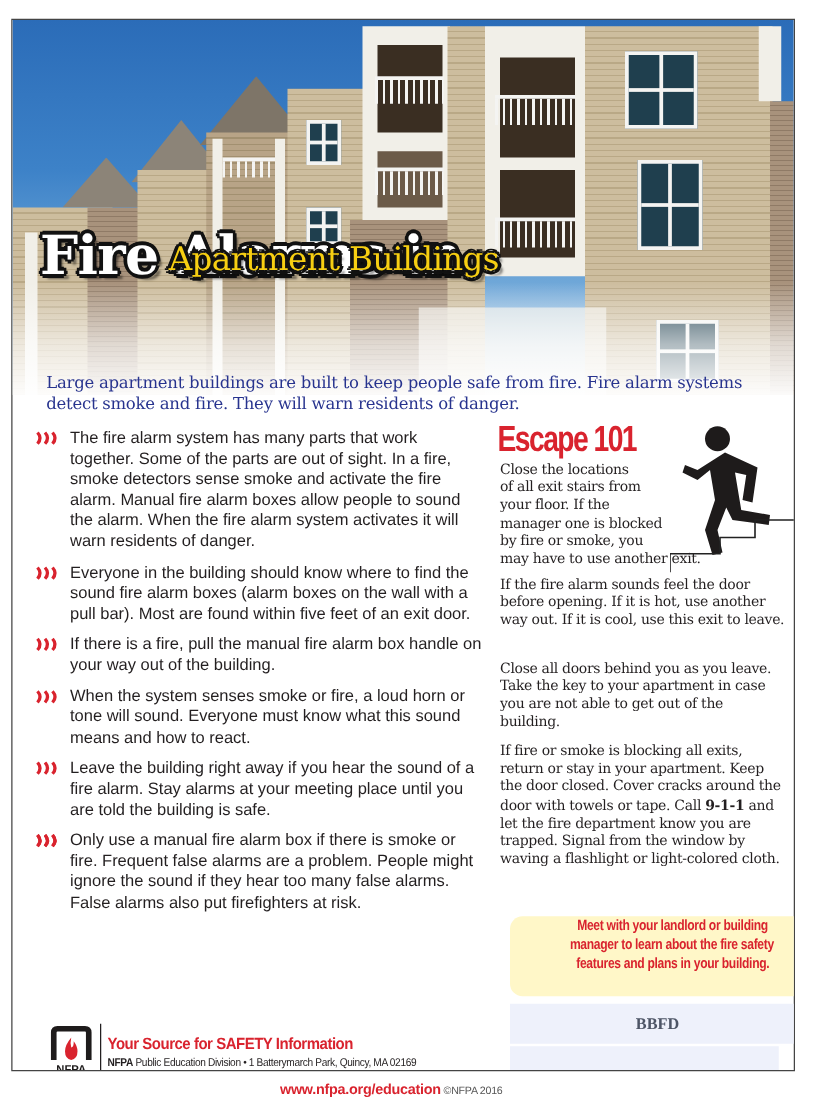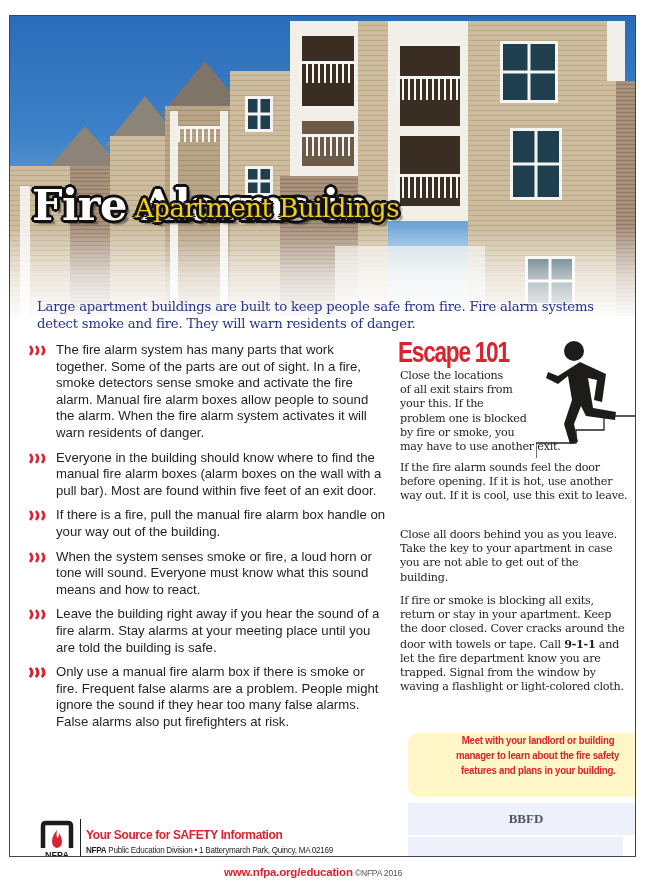--- a/index.html
+++ b/index.html
@@ -161,21 +161,21 @@
     <div class="bullet">
       <svg class="chev" viewBox="0 0 22 11">
           <path d="M2 1 Q6 5.5 2 10 M8 1 Q12 5.5 8 10 M14 1 Q18 5.5 14 10" stroke="#d9232e" stroke-width="2.6" fill="none"></path>
         </svg>
       <span>The fire alarm system has many parts that work together. Some of the parts are out of sight. In a fire, smoke detectors sense smoke and activate the fire alarm. Manual fire alarm boxes allow people to sound the alarm. When the fire alarm system activates it will warn residents of danger.</span>
     </div>
     <div class="bullet">
       <svg class="chev" viewBox="0 0 22 11">
           <path d="M2 1 Q6 5.5 2 10 M8 1 Q12 5.5 8 10 M14 1 Q18 5.5 14 10" stroke="#d9232e" stroke-width="2.6" fill="none"></path>
         </svg>
-      <span>Everyone in the building should know where to find the manual fire alarm boxes (alarm boxes on the wall with a pull bar). Most are found within five feet of an exit door.</span>
+      <span>Everyone in the building should know where to find the sound fire alarm boxes (alarm boxes on the wall with a pull bar). Most are found within five feet of an exit door.</span>
     </div>
     <div class="bullet">
       <svg class="chev" viewBox="0 0 22 11">
           <path d="M2 1 Q6 5.5 2 10 M8 1 Q12 5.5 8 10 M14 1 Q18 5.5 14 10" stroke="#d9232e" stroke-width="2.6" fill="none"></path>
         </svg>
       <span>If there is a fire, pull the manual fire alarm box handle on your way out of the building.</span>
     </div>
     <div class="bullet">
       <svg class="chev" viewBox="0 0 22 11">
           <path d="M2 1 Q6 5.5 2 10 M8 1 Q12 5.5 8 10 M14 1 Q18 5.5 14 10" stroke="#d9232e" stroke-width="2.6" fill="none"></path>
@@ -205,22 +205,22 @@
 
   <svg class="escape-figure" viewBox="0 0 110 120">
     <circle cx="38" cy="13" r="10" fill="#1e1b1b"></circle>
     <path d="M44 24 L70 36 L66 64 L58 62 L61 42 L52 40 L57 70 L80 74 L79 82 L50 78 L45 68 L38 86 L42 104 L34 106 L28 86 L36 62 L32 38 L22 46 L10 40 L12 34 L22 38 Z" fill="#1e1b1b"></path>
     <path d="M0 120 L0 105 L40 105 L40 92 L68 92 L68 78 L100 78 L110 78" stroke="#222" stroke-width="1.3" fill="none"></path>
   </svg>
 
   <div class="esc-p1 right-text">
     <span class="ln">Close the locations</span>
     <span class="ln">of all exit stairs from</span>
-    <span class="ln">your this. If the</span>
-    <span class="ln">problem one is blocked</span>
+    <span class="ln">your floor. If the</span>
+    <span class="ln">manager one is blocked</span>
     <span class="ln">by fire or smoke, you</span>
     <span class="ln">may have to use another exit.</span>
   </div>
 
   <div class="esc-p right-text" style="top:445px;">If the fire alarm sounds feel the door before opening. If it is hot, use another way out. If it is cool, use this exit to leave.</div>
   <div class="esc-p right-text" style="top:512px;">Close all doors behind you as you leave. Take the key to your apartment in case you are not able to get out of the building.</div>
   <div class="esc-p right-text" style="top:578px;">
     <span>If fire or smoke is blocking all exits, return or stay in your apartment. Keep the door closed. Cover cracks around the door with towels or tape. Call </span><b>9-1-1</b><span> and let the fire department know you are trapped. Signal from the window by waving a flashlight or light-colored cloth.</span>
   </div>
 

